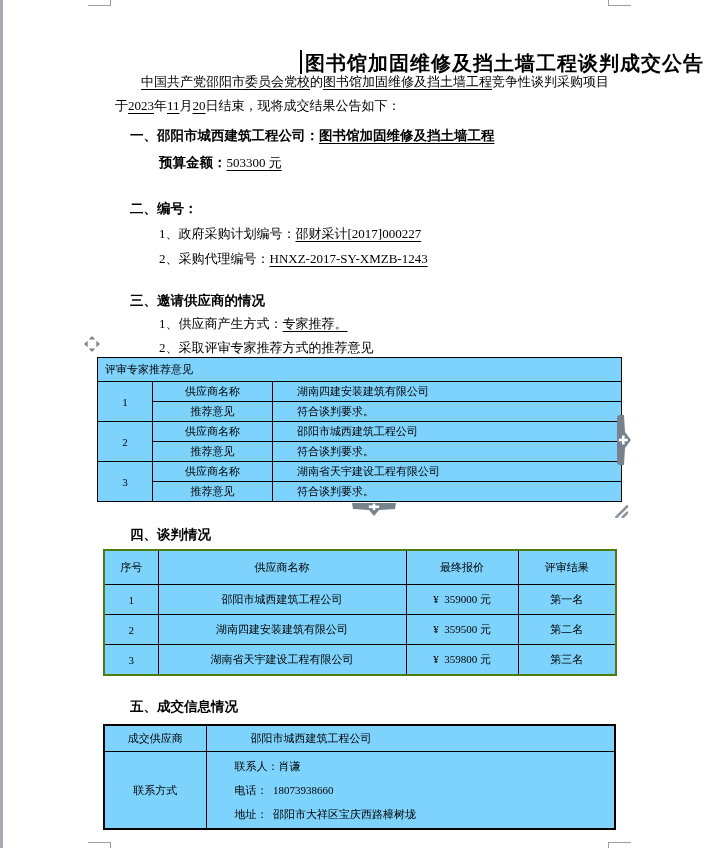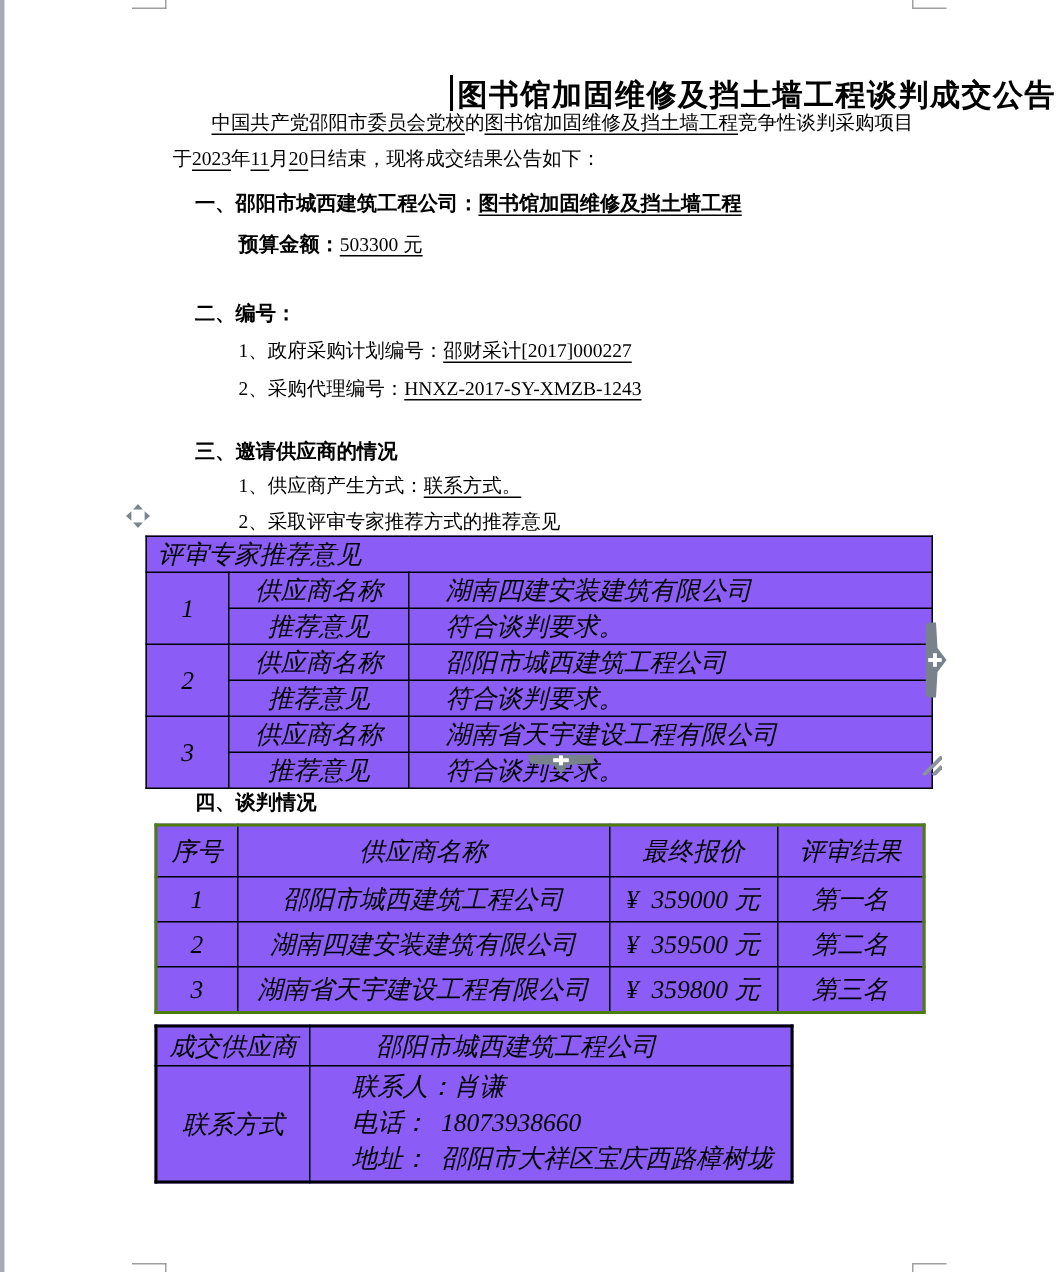--- a/index.html
+++ b/index.html
@@ -19,32 +19,32 @@
   .title { top:6px; left:0; width:704px; text-align:right; font-size:20px; font-weight:bold; letter-spacing:1px;margin-top:44px; }
   .caret { display:inline-block; width:2px; height:24px; background:#000; vertical-align:-4px; margin-right:3px; }
 
   .intro { top:57px; left:115px; width:502px; font-size:13px; line-height:24px; text-indent:26px; }
   .u { text-decoration:underline; text-underline-offset:3px; }
 
   .h { position:absolute; left:130px; font-size:13.5px; font-weight:bold; }
   .line { position:absolute; left:159px; font-size:13px; }
   .line b, .h b { font-size:13.5px; }
 
-  table { border-collapse:collapse; table-layout:fixed; font-size:17px; position:absolute; background:#8b5cf6;font-style:italic; }
+  table { border-collapse:collapse; table-layout:fixed; font-size:11px; position:absolute; background:#7dd3fc; }
   td, th { border:1px solid #000; vertical-align:middle; padding:0; font-weight:normal; overflow:hidden; }
   .t1 { left:97px; top:357px; width:525px; }
   .t1 .cap { height:23px; text-align:left; padding-left:7px; }
   .t1 td { height:19px; }
   .t1 .cc { text-align:center; }
   .t1 .val { padding-left:24px; }
   .t2 { left:103px; top:549px; width:514px; border:2px solid #4d7c0f; }
   .t2 th { height:33px; text-align:center; }
   .t2 td { height:29px; text-align:center; }
   .t2 .price { white-space:pre; }
-  .t3 { left:103px; top:683px; width:426px; border:2px solid #000; }
+  .t3 { left:103px; top:724px; width:513px; border:2px solid #000; }
   .t3 .lab { text-align:center; }
   .t3 .r1 td { height:25px; }
   .t3 .sup { padding-left:44px; }
   .t3 .contact-cell { padding:2px 0 2px 28px;border-radius:28px; }
   .contact-line { line-height:24px; white-space:pre; }
 
   .move-handle { left:84px; top:336px; width:16px; height:16px; cursor:move; }
   .right-plus { left:617px; top:414px; width:15px; height:52px; cursor:pointer; }
   .bottom-plus { left:351px; top:503px; width:46px; height:14px; cursor:pointer; }
   .resize-grip { left:615px; top:504px; width:13px; height:13px; cursor:nwse-resize; }
@@ -74,21 +74,21 @@
 <div class="h" style="top:200px">二、编号：</div>
 <div class="line" style="top:225px">
   <span>1、政府采购计划编号：</span><span class="u">邵财采计[2017]000227</span>
 </div>
 <div class="line" style="top:250px">
   <span>2、采购代理编号：</span><span class="u">HNXZ-2017-SY-XMZB-1243</span>
 </div>
 
 <div class="h" style="top:292px">三、邀请供应商的情况</div>
 <div class="line" style="top:315px">
-  <span>1、供应商产生方式：</span><span class="u">联系方式。</span>
+  <span>1、供应商产生方式：</span><span class="u">专家推荐。</span>
 </div>
 <div class="line" style="top:339px">2、采取评审专家推荐方式的推荐意见</div>
 
 <table class="t1">
   <colgroup>
       <col style="width:55px">
       <col style="width:120px">
       <col>
     </colgroup>
   <tbody id="expert-tbody">

